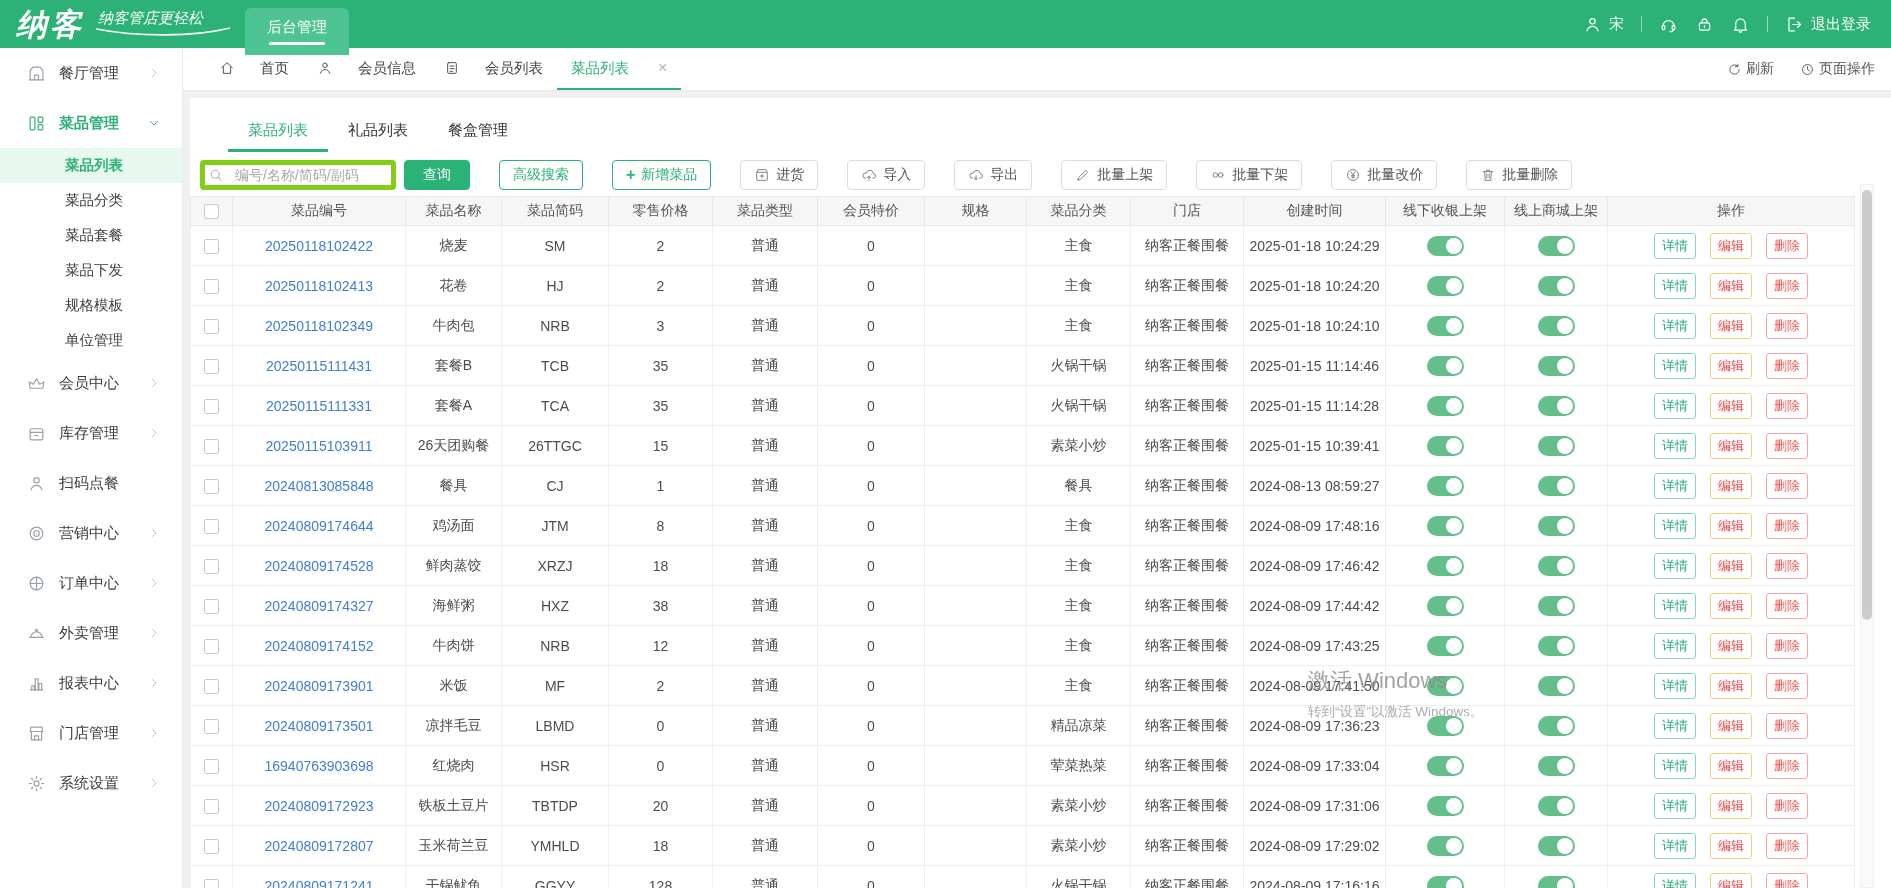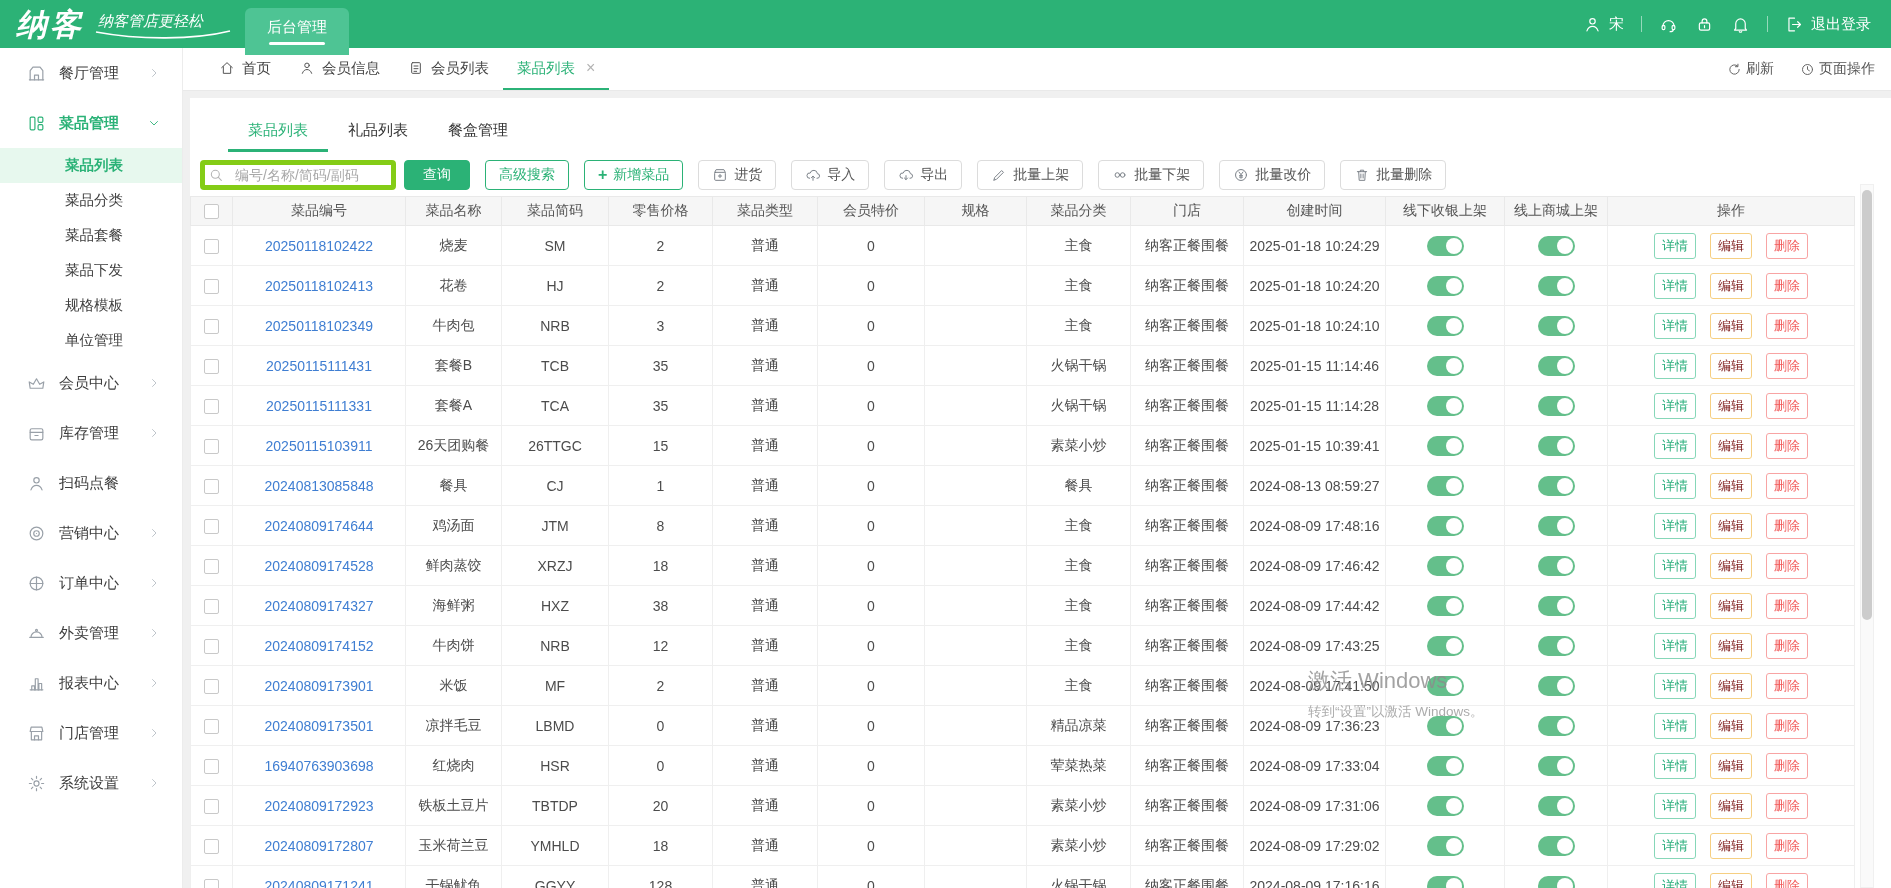--- a/index.html
+++ b/index.html
@@ -2,21 +2,21 @@
 <html><head>
 <meta charset="utf-8">
 <style>
   * { margin:0; padding:0; box-sizing:border-box; }
   html,body { width:1891px; height:888px; overflow:hidden; background:#f0f0f0;
     font-family:"Liberation Sans","DejaVu Sans",sans-serif; }
   .app { width:1891px; height:888px; display:flex; flex-direction:column; }
 
   
   .topbar { height:48px; background:#2cb276; display:flex; align-items:center; color:#fff; flex:none; position:relative; z-index:10; }
-  .logo { display:flex; align-items:center; padding-left:16px; }
+  .logo { display:flex; align-items:flex-start; padding-left:16px; }
   .logo-main { font-size:31px; font-weight:bold; font-style:italic; letter-spacing:3px; line-height:1; }
   .logo-tag { font-size:15px; font-style:italic; margin-left:14px; position:relative; padding-bottom:6px; }
   .logo-tag svg { position:absolute; left:-4px; bottom:-2px; }
   .portal-tab { align-self:flex-end; margin-left:42px; margin-bottom:-7px; height:47px; padding:6px 22px 7px;
     background:#4ec494; border-radius:6px 6px 0 0; display:flex; flex-direction:column; align-items:center; justify-content:center;
     font-size:15px; cursor:pointer; }
   .portal-underline { width:56px; height:3px; background:#fff; border-radius:2px; margin-top:5px; }
   .topbar-right { margin-left:auto; display:flex; align-items:center; gap:17px; padding-right:20px; font-size:15px; }
   .tb-item { display:flex; align-items:center; gap:7px; cursor:pointer; }
   .tb-div { width:1px; height:16px; background:rgba(255,255,255,.5); }
@@ -31,59 +31,59 @@
   .side-item.active { color:#2bb277; font-weight:bold; }
   .side-item.active .sico { stroke:#2bb277; }
   .side-item.active .chev { stroke:#2bb277; transform:rotate(90deg); }
   .submenu-item { height:35px; line-height:35px; padding-left:65px; font-size:14.5px; color:#3d3d3d; cursor:pointer; }
   .submenu-item.active { background:#e7f8ee; color:#2bb277; font-weight:bold; }
 
   .right-col { flex:1; display:flex; flex-direction:column; background:#f0f0f0; min-width:0; }
 
   
   .tabbar { height:43px; background:#fff; border-bottom:1px solid #e9e9e9; display:flex; align-items:stretch; padding:0 16px 0 22px; flex:none; }
-  .crumb { display:flex; align-items:center; gap:7px; padding:0 14px; font-size:14.5px; color:#444; cursor:pointer; border-bottom:2px solid transparent;text-align:right; }
+  .crumb { display:flex; align-items:center; gap:25px; padding:0 14px; font-size:14.5px; color:#444; cursor:pointer; border-bottom:2px solid transparent;text-align:right; }
   .crumb .cico { width:16px; height:16px; stroke:#555; fill:none; stroke-width:1.5; stroke-linecap:round; stroke-linejoin:round; }
   .crumb.active { color:#2bb277; border-bottom-color:#2bb277; }
   .crumb .close-x { color:#b3b3b3; font-size:16px; margin-left:4px; line-height:1; }
   .tabbar-right { margin-left:auto; display:flex; align-items:center; gap:26px; color:#555; font-size:14px;justify-content:space-between; }
   .tabbar-right .tbr { display:flex; align-items:center; gap:4px; cursor:pointer; }
   .tabbar-right svg { width:15px; height:15px; stroke:#666; fill:none; stroke-width:1.6; stroke-linecap:round; stroke-linejoin:round; }
 
   
   .panel { flex:1; margin:7px 0 0 7px; background:#fff; position:relative; min-height:0; }
   .content-tabs { display:flex; padding-left:38px; padding-top:13px; }
   .ctab { padding:10px 20px 12px; font-size:15px; color:#333; cursor:pointer; position:relative; }
   .ctab.active { color:#2bb277; }
   .ctab.active::after { content:""; position:absolute; left:0; right:0; bottom:0; height:3px; background:#2bb277; }
 
   .toolbar { display:flex; align-items:center; padding:8px 0 0 10px; }
   .search-box { position:relative; }
   .search-box input { width:196px; height:30px; border:5px solid #84cc16; border-radius:4px; padding:0 8px 0 30px; font-size:14px; color:#333; outline:none; font-family:inherit; }
   .search-box input::placeholder { color:#a8a8a8; }
   .search-box .mag { position:absolute; left:8px; top:7px; width:16px; height:16px; stroke:#b5b5b5; fill:none; stroke-width:1.6; stroke-linecap:round; }
   .btn { height:30px; display:inline-flex; align-items:center; gap:6px; padding:4px 13px; border:1px solid #dcdcdc; border-radius:4px;
-    background:#fff; color:#555; font-size:14px; margin-left:15px; cursor:pointer; font-family:inherit; white-space:nowrap; }
+    background:#fff; color:#555; font-size:14px; margin-left:29px; cursor:pointer; font-family:inherit; white-space:nowrap; }
   .btn svg { width:16px; height:16px; stroke:#7d838a; fill:none; stroke-width:1.5; stroke-linecap:round; stroke-linejoin:round; }
   .btn-primary { background:#2bb276; border-color:#2bb276; color:#fff; margin-left:8px; padding:0 18px; }
   .btn-green { border-color:#2bb276; color:#2bb276; }
   .btn-green .plus { font-weight:bold; font-size:16px; line-height:1; }
 
   
   .table-wrap { margin-top:6px; position:relative; }
   table { width:1664px; border-collapse:collapse; table-layout:fixed; }
   th { height:29px; background:#f6f6f6; border:1px solid #e9e9e9; font-weight:400; font-size:14px; color:#555; }
   td { height:40px; border:1px solid #efefef; text-align:center; font-size:14px; color:#4c4c4c; overflow:hidden; white-space:nowrap; }
   .cb { width:15px; height:15px; border:1px solid #c9c9c9; border-radius:2px; background:#fff; display:inline-block; vertical-align:middle; cursor:pointer; }
   .id-link { color:#3f7ed2; text-decoration:none; cursor:pointer; }
   .toggle { width:37px; height:20px; border-radius:10px; background:#64bf8b; display:inline-block; position:relative; vertical-align:middle; cursor:pointer; }
   .toggle i { position:absolute; right:2px; top:2px; width:16px; height:16px; border-radius:50%; background:#fff; }
   .op { display:inline-block; padding:3px 7px; border-radius:3px; border:1px solid; background:#fff; font-size:13px; margin:0 5px; cursor:pointer; font-family:inherit; }
   .op.detail { color:#27ae7a; border-color:#86d7b8; }
-  .op.edit { color:#7f1d1d; border-color:#f6cf82; }
+  .op.edit { color:#ef4444; border-color:#f6cf82; }
   .op.del { color:#f25858; border-color:#f8a4a4; }
 
   
   .vscroll { position:absolute; top:86px; bottom:0; right:17px; width:14px; background:#fafafa; border:1px solid #f0f0f0; }
   .vscroll .thumb { position:absolute; left:1px; right:1px; top:5px; height:430px; background:#ccc; border-radius:7px; }
 
   
   .watermark { position:absolute; left:1118px; top:568px; color:#8c8c8c; opacity:.8; pointer-events:none; z-index:5; }
   .watermark .wm1 { font-size:22px; }
   .watermark .wm2 { font-size:13.5px; margin-top:7px; color:#979797; }

